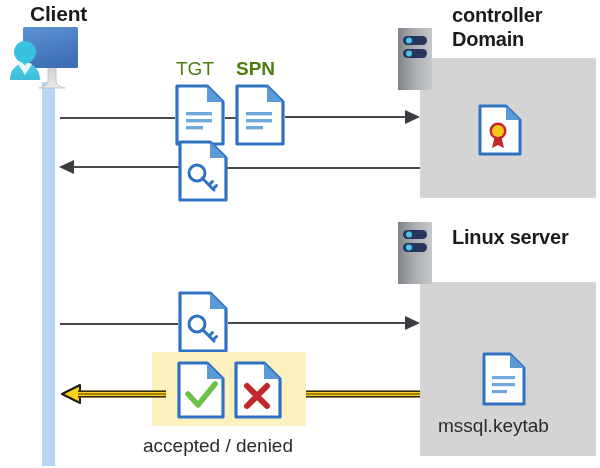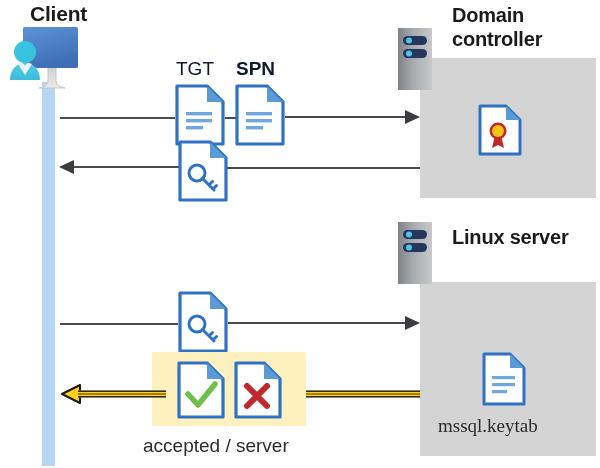--- a/index.html
+++ b/index.html
@@ -26,46 +26,46 @@
 
   
   .rack{width:34px;height:62px;}
   #dc-rack{left:398px;top:28px;}
   #linux-rack{left:398px;top:222px;}
 
   
   .line{background:#4a4a4e;height:2px;}
 
   
-  .doclabel{font-size:19px;color:#0f172a;}
+  .doclabel{font-size:19px;color:#4d7c0f;}
   #tgt-label{left:176px;top:58px;}
   #spn-label{left:236px;top:58px;font-weight:bold;}
-  #keytab-label{left:438px;top:415px;font-size:19px;color:#2b2b2b;font-family:Liberation Serif, serif;}
+  #keytab-label{left:438px;top:415px;font-size:19px;color:#2b2b2b;}
   #accepted-label{left:143px;top:435px;font-size:19px;color:#2b2b2b;}
 
   
   #highlight{left:152px;top:352px;width:154px;height:74px;background:#fdf1c0;}
 
   .ico{display:block;}
 </style>
 </head>
 <body>
 
 <div id="stage">
 
   <div class="abs panel" id="dc-panel"></div>
   <div class="abs panel" id="linux-panel"></div>
 
   <div class="abs" id="lifeline"></div>
 
   <div class="abs title" id="client-title">Client</div>
 
   <div class="abs title" id="dc-title">
+    <div>controller</div>
     <div>Domain</div>
-    <div>controller</div>
   </div>
 
   <div class="abs title" id="linux-title">Linux server</div>
 
   <div class="abs" id="client-icon">
     <svg class="ico" width="92" height="72" viewBox="0 0 92 72" xmlns="http://www.w3.org/2000/svg">
       <defs>
         <linearGradient id="monGrad" x1="0" y1="0" x2="0.35" y2="1">
           <stop offset="0" stop-color="#5d93d6"></stop>
           <stop offset="1" stop-color="#3f6fb5"></stop>
@@ -239,15 +239,15 @@
   </div>
 
   <div class="abs" style="left:234px;top:361px;width:48px;height:58px;">
     <svg class="ico" width="48" height="58" viewBox="0 0 48 58" xmlns="http://www.w3.org/2000/svg">
       <path d="M2 2 h28 l16 16 v38 h-44 z" fill="#ffffff" stroke="#2f72c4" stroke-width="3.2" stroke-linejoin="round"></path>
       <path d="M30 2 v16 h16 z" fill="#5b9bd5"></path>
       <path d="M13 25 L33 45 M33 25 L13 45" fill="none" stroke="#c1272d" stroke-width="6" stroke-linecap="round"></path>
     </svg>
   </div>
 
-  <div class="abs" id="accepted-label">accepted / server</div>
+  <div class="abs" id="accepted-label">accepted / denied</div>
 
 </div>
 
 </body></html>

